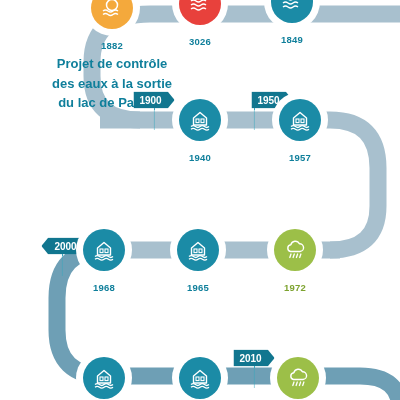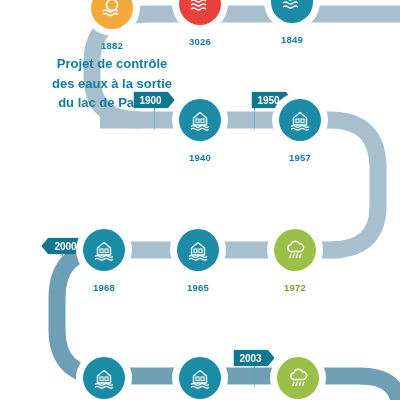--- a/index.html
+++ b/index.html
@@ -254,21 +254,21 @@
           <rect x="14" y="12" width="3" height="3.6" fill="none" stroke="#fff" stroke-width="1.1"></rect>
           <path d="M4 19.6 q2.2 -1.8 4.5 0 t4.5 0 t4.5 0 t4.5 0" fill="none" stroke="#fff" stroke-width="1.3"></path>
           <path d="M4 22.3 q2.2 -1.8 4.5 0 t4.5 0 t4.5 0 t4.5 0" fill="none" stroke="#fff" stroke-width="1.3"></path>
         </svg>
       </div>
     </div>
   </div>
 
   <div class="decade right" style="left:254px;top:358px;">
     <div class="flagwrap">
-      <div class="flag">2003</div>
+      <div class="flag">2010</div>
     </div>
     <div class="dotline"></div>
   </div>
 
   <div class="node" style="left:298px;top:378px;">
     <div class="badge">
       <div class="ring" style="background:#ffffff;"></div>
       <div class="disc" style="background:#9cbf48;">
         <svg width="26" height="26" viewBox="0 0 26 26">
           <path d="M8.5 14.5 a3.4 3.4 0 0 1 .3 -6.7 a4.6 4.6 0 0 1 8.6 -1 a3.6 3.6 0 0 1 .6 7.7 Z" fill="none" stroke="#fff" stroke-width="1.4" stroke-linejoin="round"></path>

